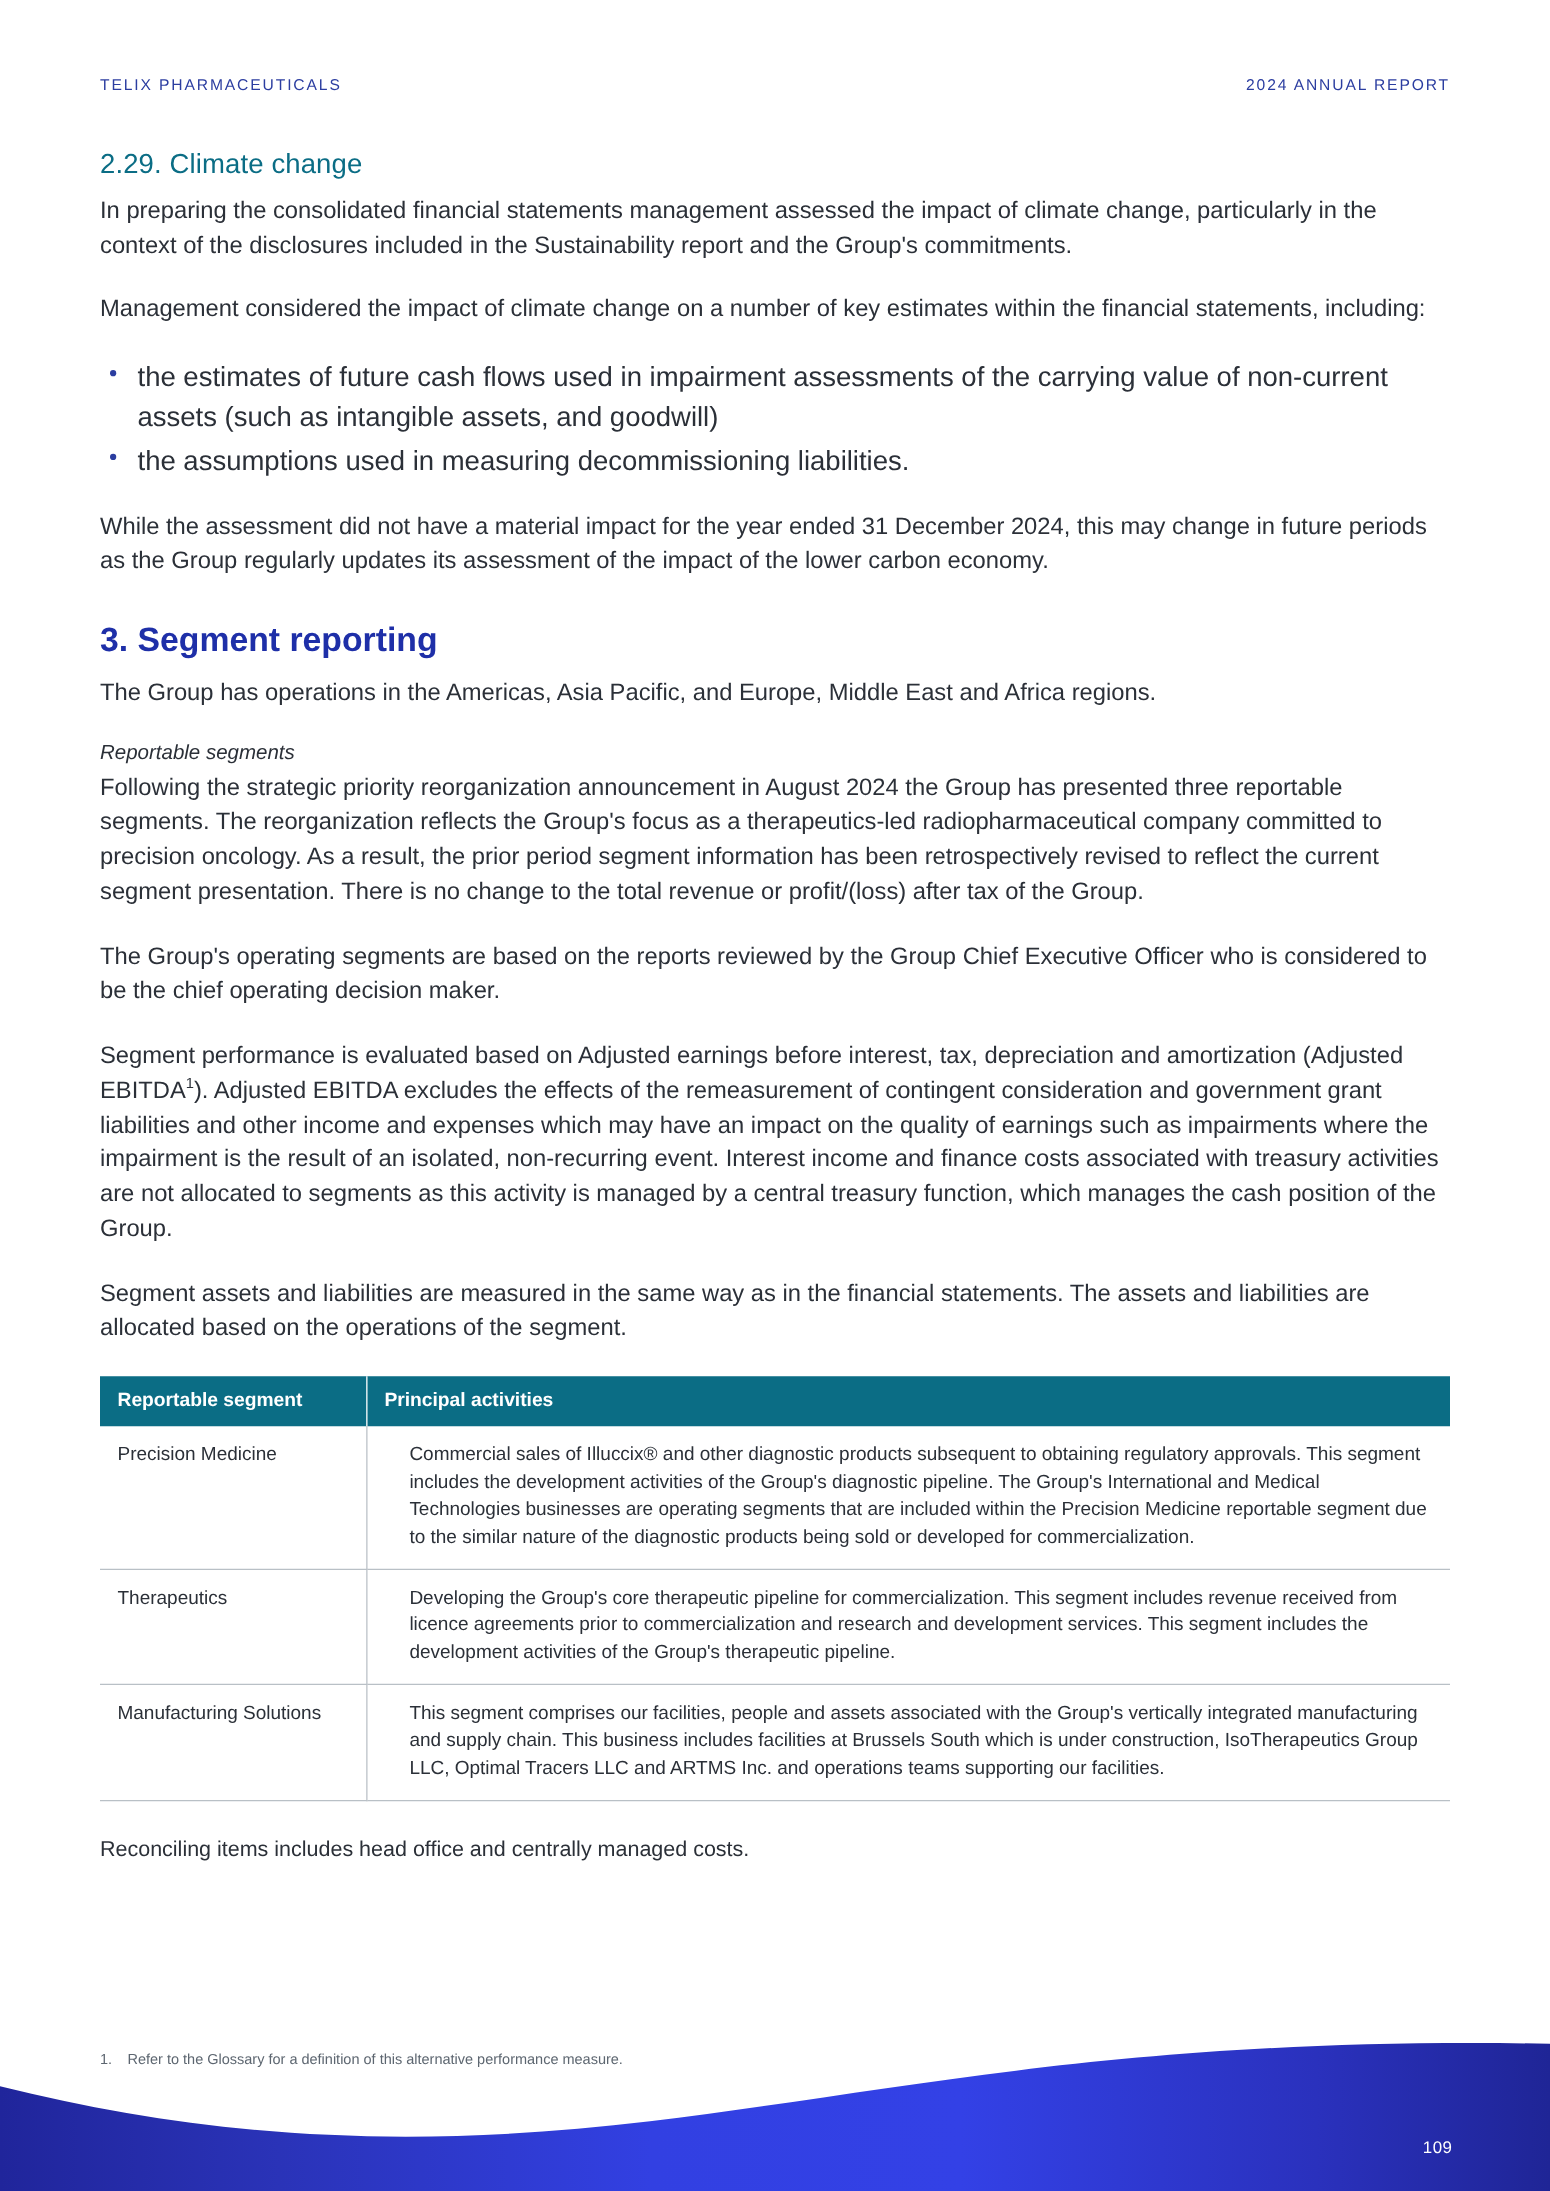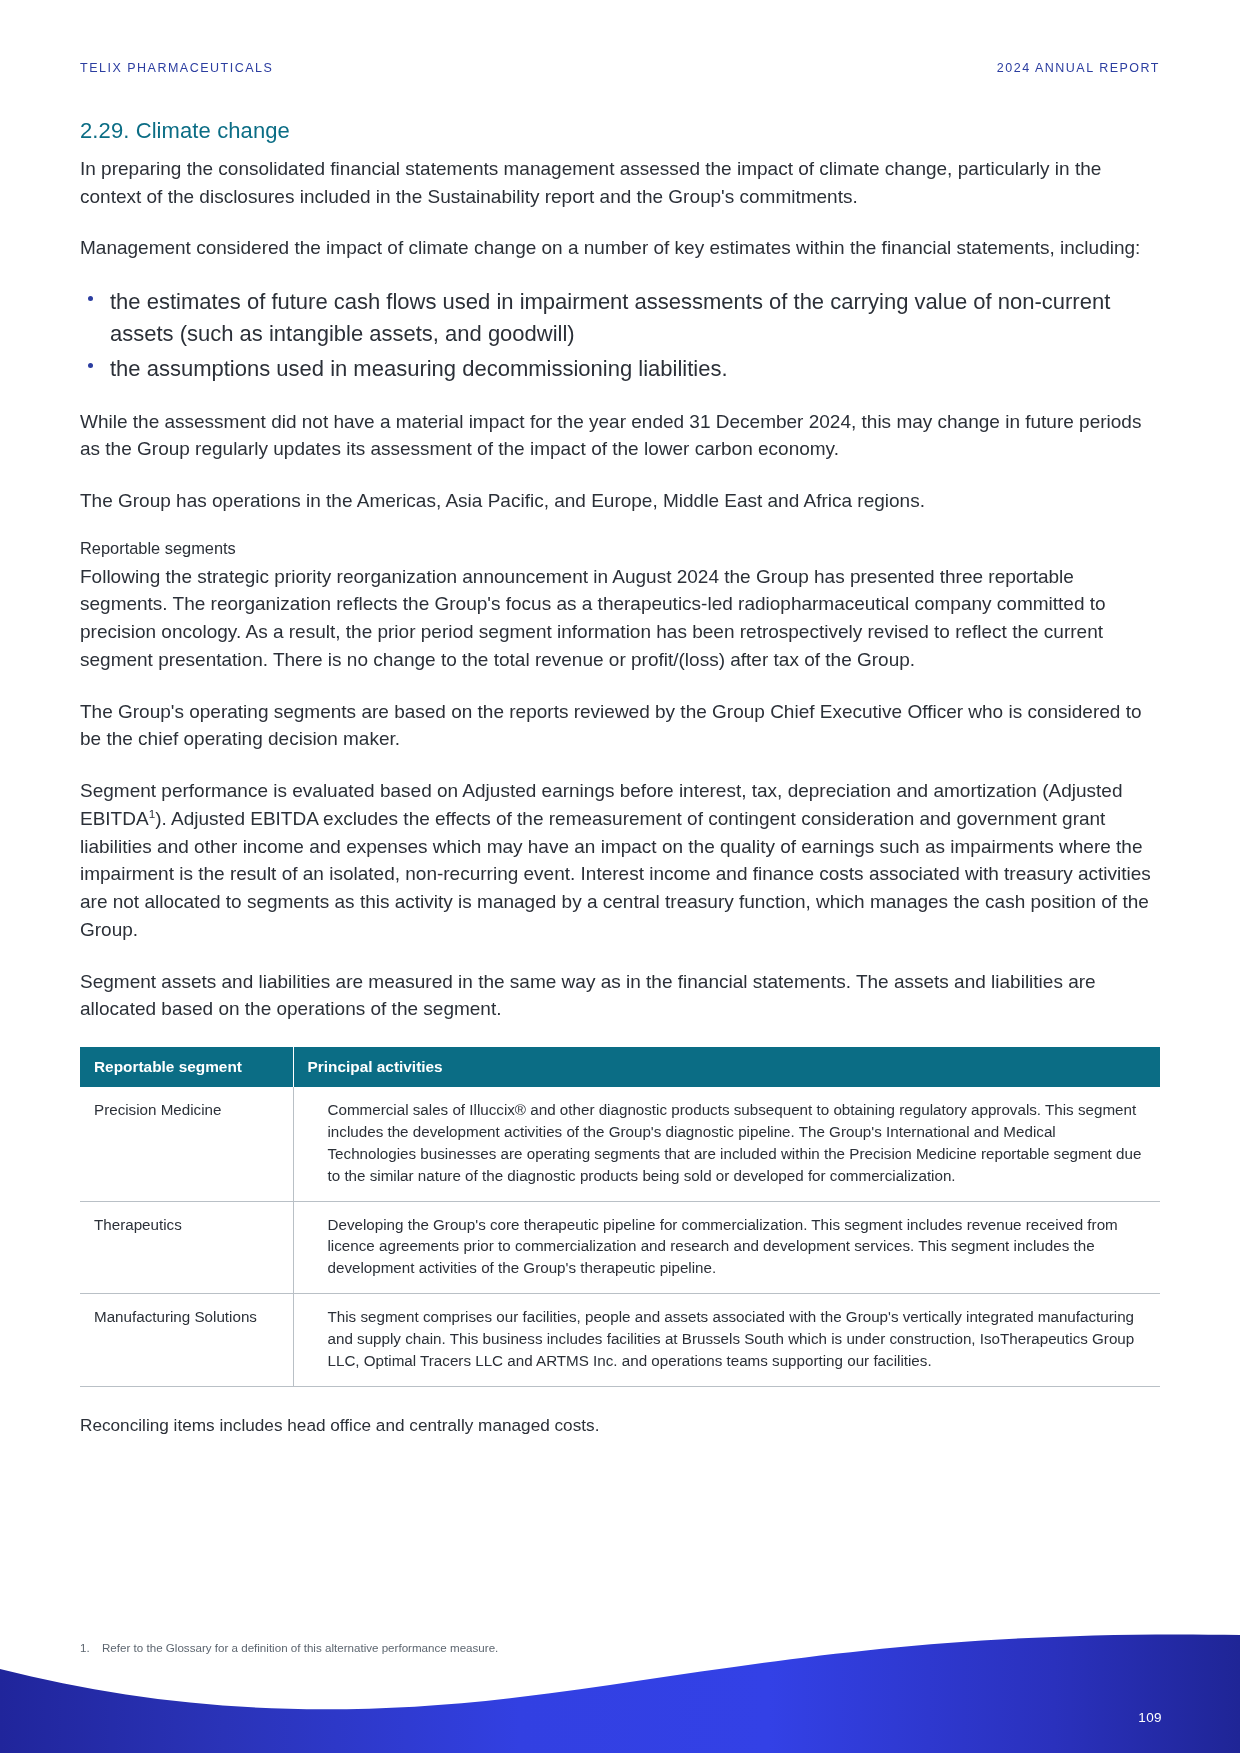--- a/index.html
+++ b/index.html
@@ -61,20 +61,21 @@
     letter-spacing: 0px;
   }
   p.body {
     font-size: 19px;
     line-height: 1.46;
     margin: 0 0 24px 0;
     color: #2b3038;
   }
   p.italic-label {
     font-size: 16.4px;
+    font-style: italic;
     color: #2b3038;
     margin: 0 0 5px 0;
   }
   sup.fn { font-size: 0.62em; vertical-align: super; line-height: 0; }
 
   ul.bullets {
     list-style: none;
     margin: 0 0 22px 0;
     padding: 0;
   }
@@ -183,20 +184,21 @@
 
     <p class="body">Management considered the impact of climate change on a number of key estimates within the financial statements, including:</p>
 
     <ul class="bullets">
       <li>the estimates of future cash flows used in impairment assessments of the carrying value of non-current assets (such as intangible assets, and goodwill)</li>
       <li>the assumptions used in measuring decommissioning liabilities.</li>
     </ul>
 
     <p class="body">While the assessment did not have a material impact for the year ended 31 December 2024, this may change in future periods as the Group regularly updates its assessment of the impact of the lower carbon economy.</p>
 
+    <h1 class="main-head">3. Segment reporting</h1>
 
     <p class="body">The Group has operations in the Americas, Asia Pacific, and Europe, Middle East and Africa regions.</p>
 
     <p class="italic-label">Reportable segments</p>
 
     <p class="body">Following the strategic priority reorganization announcement in August 2024 the Group has presented three reportable segments. The reorganization reflects the Group's focus as a therapeutics-led radiopharmaceutical company committed to precision oncology. As a result, the prior period segment information has been retrospectively revised to reflect the current segment presentation. There is no change to the total revenue or profit/(loss) after tax of the Group.</p>
 
     <p class="body">The Group's operating segments are based on the reports reviewed by the Group Chief Executive Officer who is considered to be the chief operating decision maker.</p>
 
     <p class="body"><span>Segment performance is evaluated based on Adjusted earnings before interest, tax, depreciation and amortization (Adjusted EBITDA</span><sup class="fn">1</sup><span>). Adjusted EBITDA excludes the effects of the remeasurement of contingent consideration and government grant liabilities and other income and expenses which may have an impact on the quality of earnings such as impairments where the impairment is the result of an isolated, non-recurring event. Interest income and finance costs associated with treasury activities are not allocated to segments as this activity is managed by a central treasury function, which manages the cash position of the Group.</span></p>

